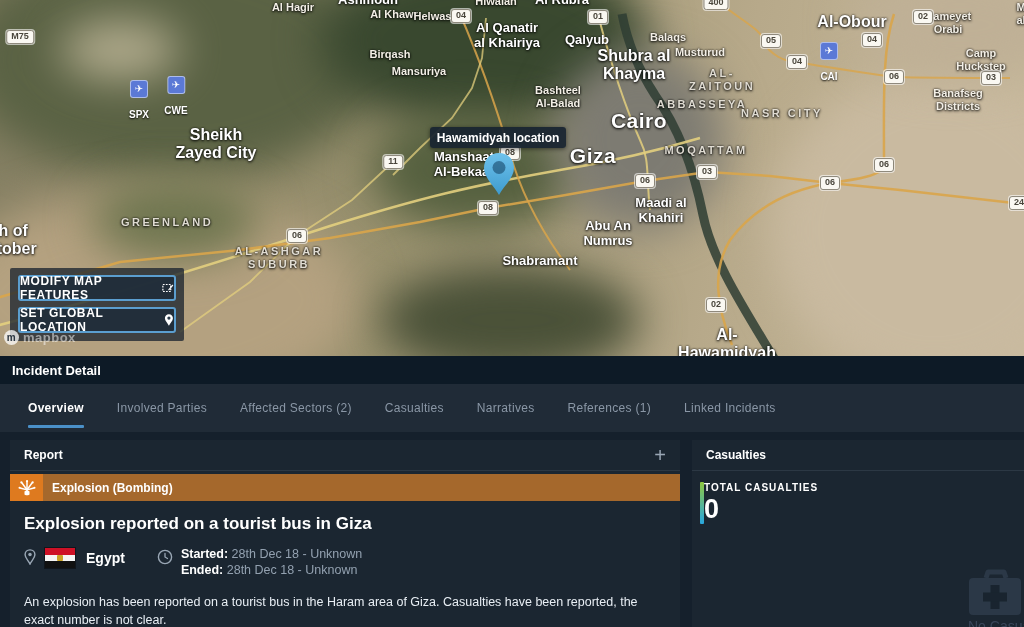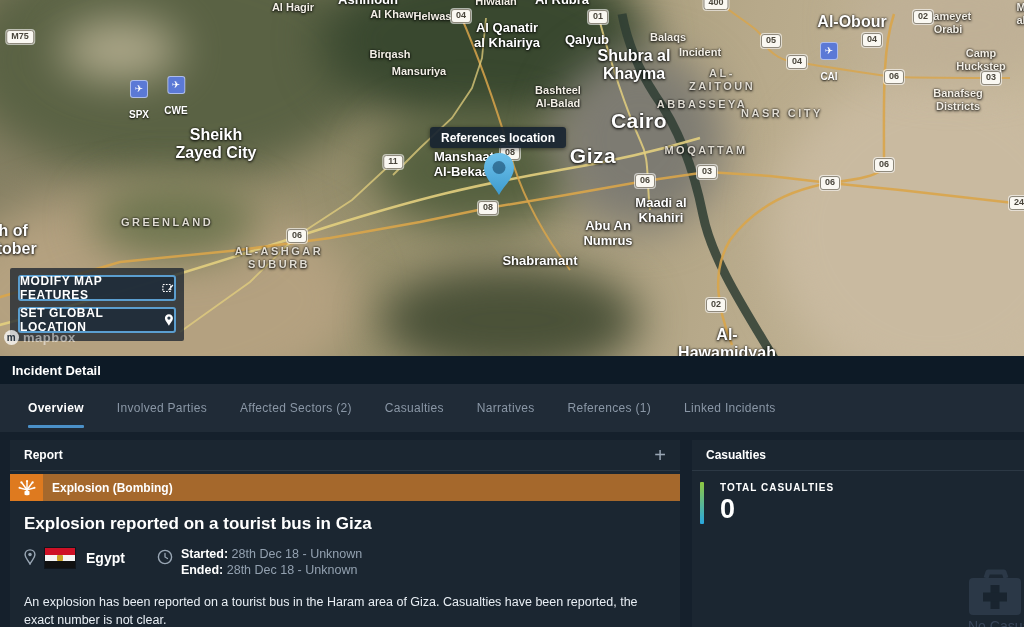--- a/index.html
+++ b/index.html
@@ -107,21 +107,21 @@
   #flag .f-white{height:33.4%;background:#f5f5f5;position:relative;}
   #flag .f-black{height:33.3%;background:#111;}
   #flag .f-eagle{position:absolute;left:50%;top:50%;transform:translate(-50%,-50%);width:6px;height:6px;background:#c9a227;border-radius:1px;}
   .country-name{color:#fff;font-size:14px;font-weight:bold;margin:4px 10px 0 2px;}
   #dates{display:flex;gap:8px;margin-left:14px;}
   .date-lines{font-size:12.5px;line-height:1.3;}
   .date-lines .dl-label{color:#fff;font-weight:bold;}
   .date-lines .dl-value{color:#93a1b0;}
   #report-desc{color:#e8eef4;font-size:12.5px;line-height:1.45;padding:14px 14px 0 14px;width:640px;}
   
-  #cas-stat{position:absolute;left:8px;top:42px;display:flex;gap:16px;}
+  #cas-stat{position:absolute;left:8px;top:42px;display:flex;gap:0;}
   #cas-accent{width:4px;height:42px;background:linear-gradient(180deg,#8fc740,#29a7df);border-radius:1px;}
   #cas-label{color:#fff;font-size:10px;font-weight:bold;letter-spacing:1px;}
   #cas-total{color:#fff;font-size:27px;font-weight:bold;line-height:1;margin-top:3px;}
   #cas-empty{position:absolute;left:276px;top:178px;color:#39465a;font-size:14px;white-space:nowrap;}
   #firstaid{position:absolute;left:274px;top:128px;}
 </style>
 </head>
 <body>
 
 <div id="map">
@@ -155,21 +155,21 @@
       <div class="map-label sm" style="left: 496px; top: 1px;">Hiwalan</div>
       <div class="map-label md" style="left: 562px; top: 0px;">Al Rubra</div>
       <div class="map-label sm" style="left: 394px; top: 14px;">Al Khawr</div>
       <div class="map-label sm" style="left: 434px; top: 16px;">Helwasi</div>
       <div class="map-label sm" style="left: 390px; top: 54px;">Birqash</div>
       <div class="map-label sm" style="left: 419px; top: 71px;">Mansuriya</div>
       <div class="map-label md" style="left: 507px; top: 36px;">Al Qanatir
 al Khairiya</div>
       <div class="map-label md" style="left: 587px; top: 40px;">Qalyub</div>
       <div class="map-label sm" style="left: 668px; top: 37px;">Balaqs</div>
-      <div class="map-label sm" style="left: 700px; top: 52px;">Incident</div>
+      <div class="map-label sm" style="left: 700px; top: 52px;">Musturud</div>
       <div class="map-label lg" style="left: 634px; top: 65px;">Shubra al
 Khayma</div>
       <div class="map-label sm" style="left: 558px; top: 97px;">Bashteel
 Al-Balad</div>
       <div class="map-label xl" style="left: 639px; top: 121px;">Cairo</div>
       <div class="map-label xl" style="left: 593px; top: 156px;">Giza</div>
       <div class="map-label dist" style="left: 722px; top: 80px;">AL-
 ZAITOUN</div>
       <div class="map-label dist" style="left: 702px; top: 104px;">ABBASSEYA</div>
       <div class="map-label dist" style="left: 782px; top: 113px;">NASR CITY</div>
@@ -228,21 +228,21 @@
       <div class="airport" style="left: 176px; top: 96px;">
         <div class="ap-ic">✈</div>
         <div class="ap-code">CWE</div>
       </div>
       <div class="airport" style="left: 829px; top: 62px;">
         <div class="ap-ic">✈</div>
         <div class="ap-code">CAI</div>
       </div>
     </div>
 
-  <div id="loc-tooltip">References location</div>
+  <div id="loc-tooltip">Hawamidyah location</div>
   <svg id="map-pin" width="34" height="46" viewBox="0 0 34 46">
     <defs>
       <linearGradient id="ping" x1="0" y1="0" x2="0" y2="1">
         <stop offset="0" stop-color="#6ec2ec"></stop>
           <stop offset="1" stop-color="#3e9bce"></stop>
       </linearGradient>
     </defs>
     <path d="M17 2 C8 2 2 8.5 2 17 C2 27 13 36 17 44 C21 36 32 27 32 17 C32 8.5 26 2 17 2 Z" fill="url(#ping)"></path>
     <circle cx="17" cy="16.5" r="6.5" fill="rgba(16,60,92,.55)"></circle>
   </svg>

